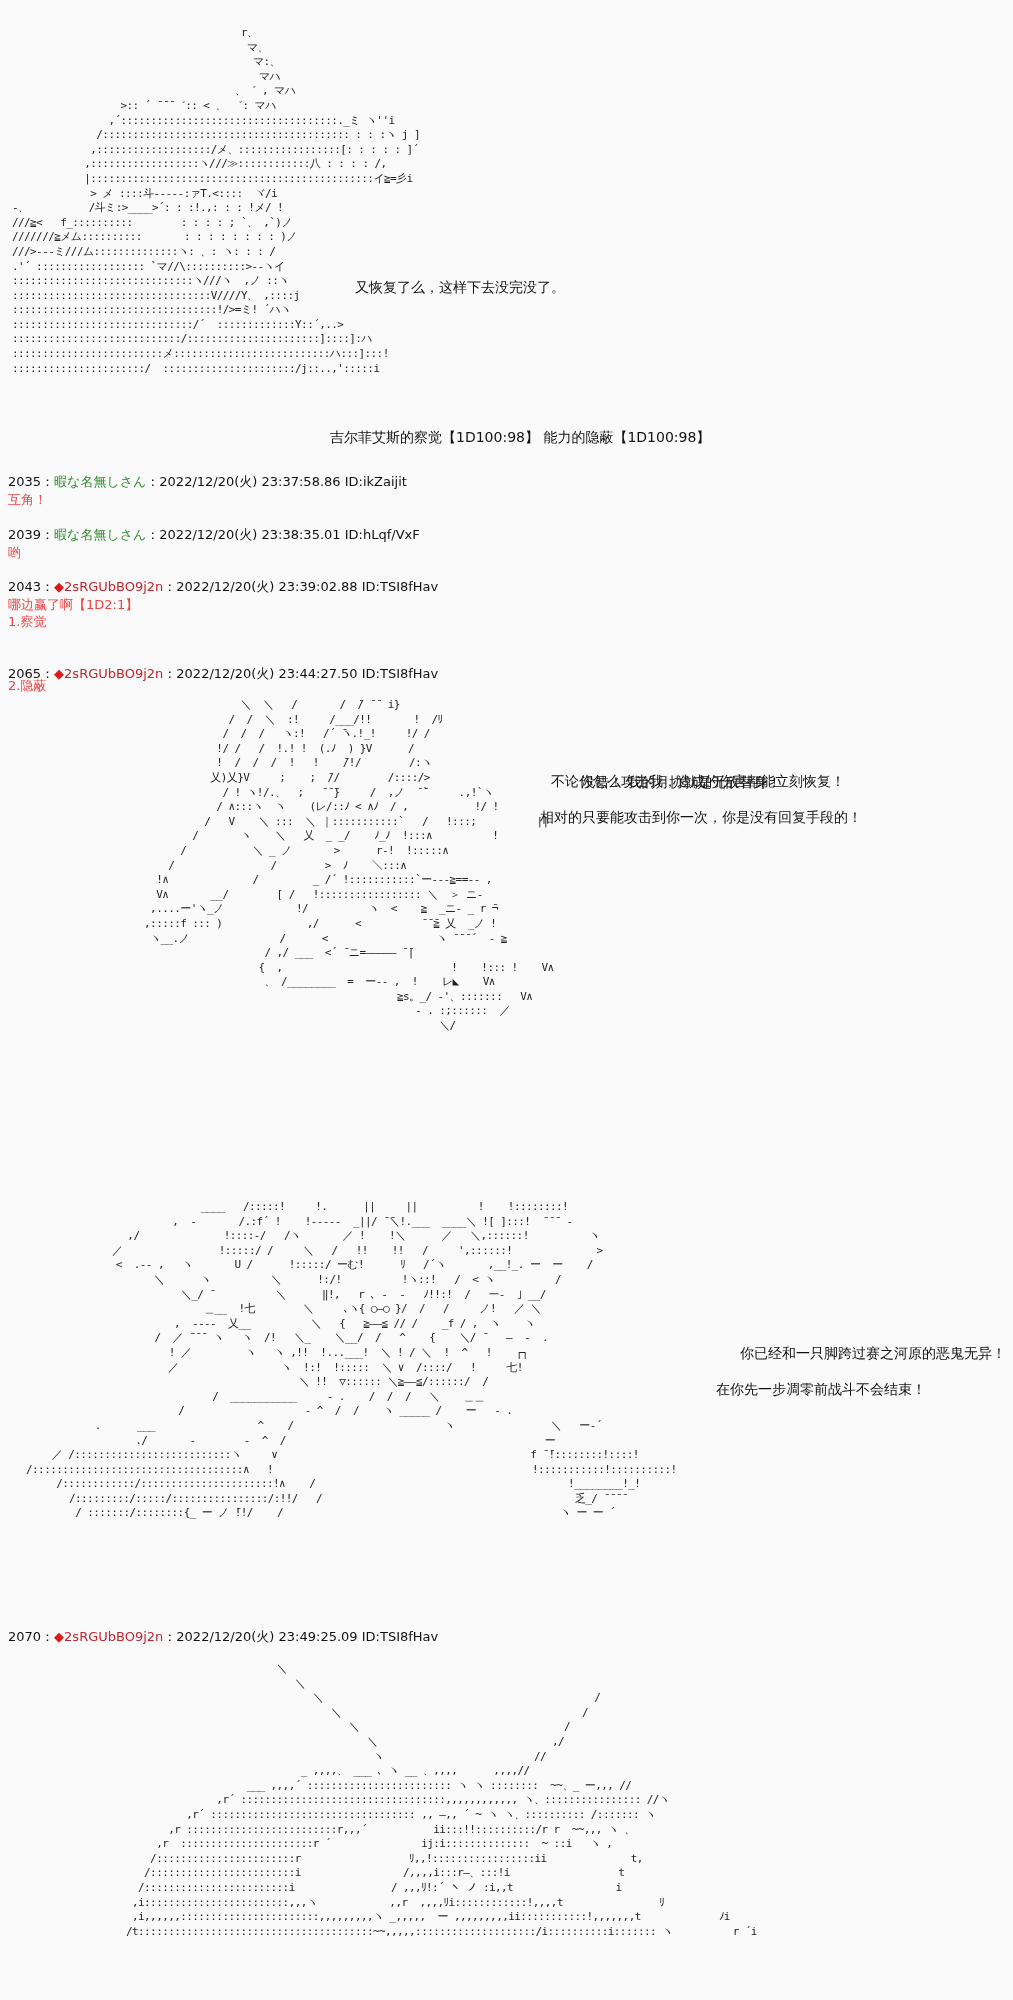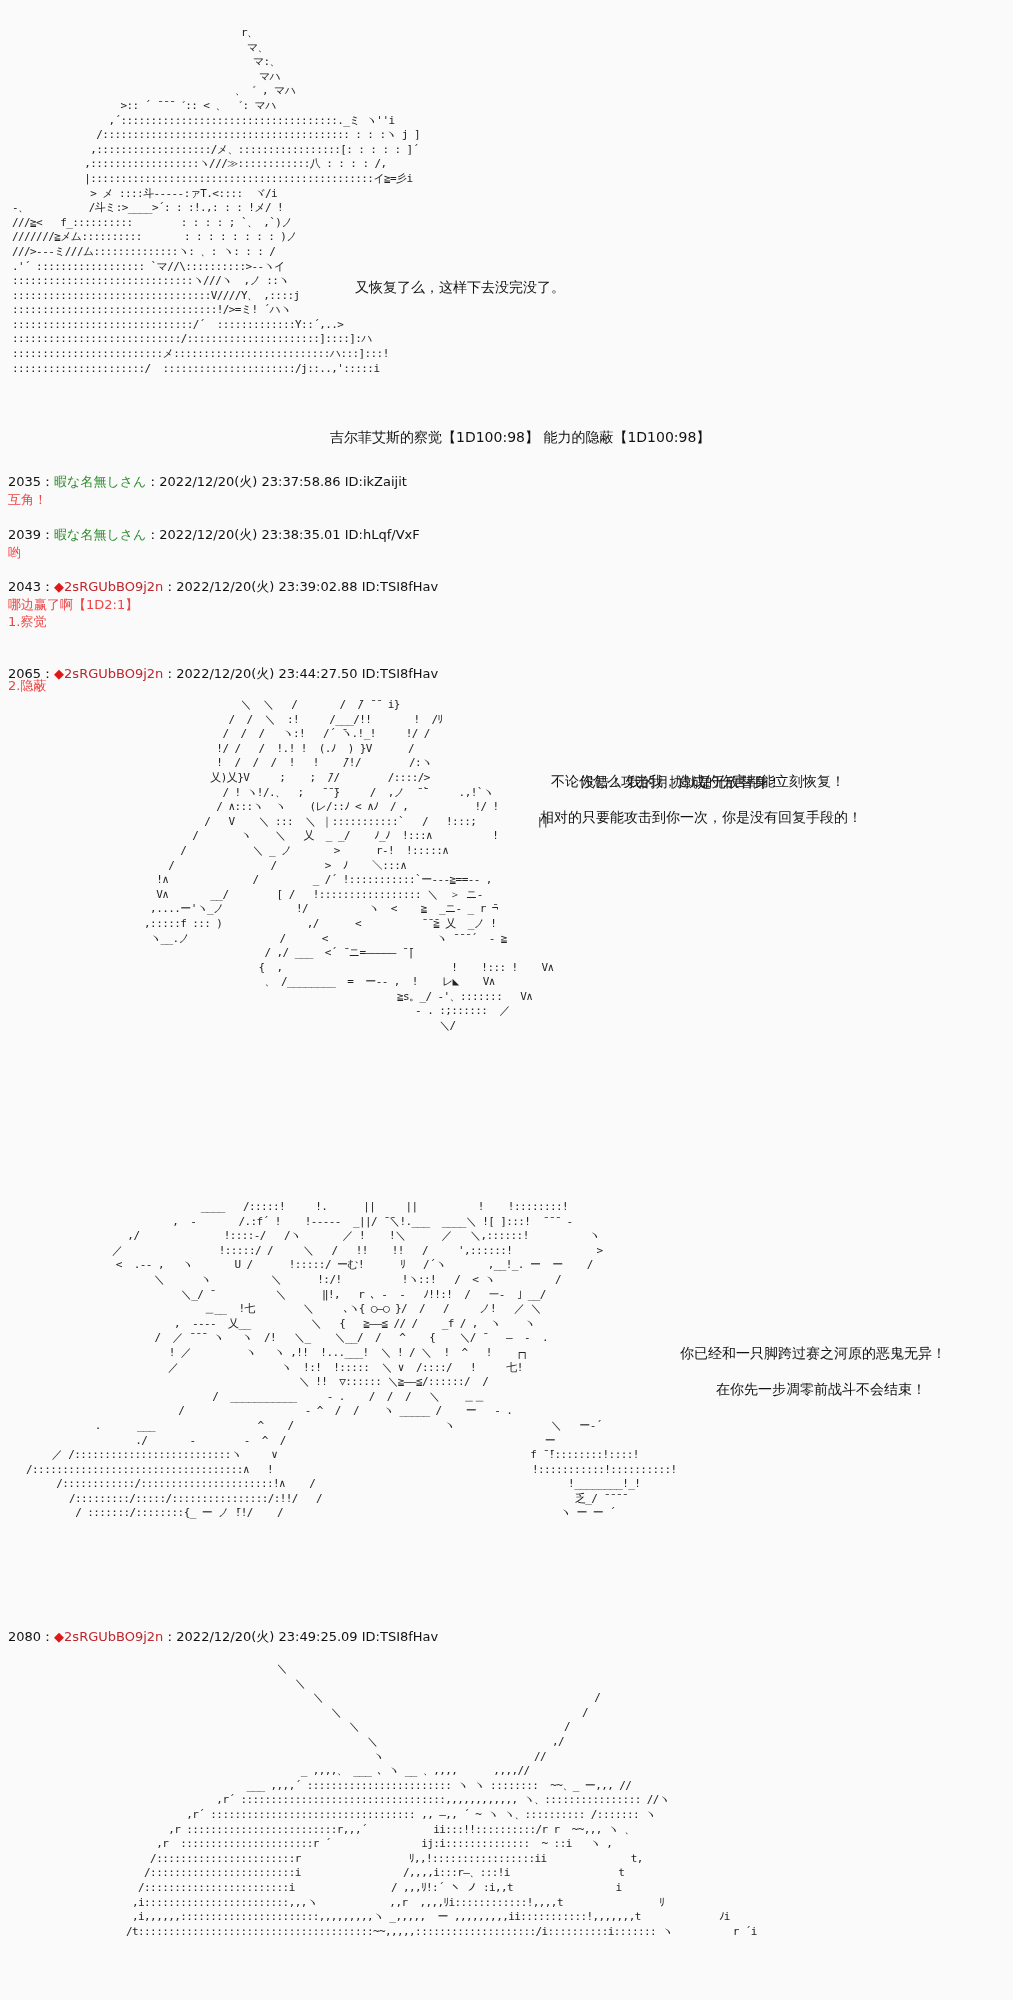--- a/index.html
+++ b/index.html
@@ -116,25 +116,25 @@
                    ＼ !!  ▽:::::: ＼≧――≦/::::::/  /  
   /  ___________     - .    /  /  /   ＼    ＿＿
  /                    - ^  /  /    ヽ _____ /    ー   - .
   .      ___                 ^    /                         ヽ                ＼   ー-´
   ./       -        -  ^  /                                           ー 
  ／ /::::::::::::::::::::::::::ヽ     ∨                                          f ̄ ̄!::::::::!::::!
    /:::::::::::::::::::::::::::::::::::∧   !                                           !:::::::::::!::::::::::!
   /::::::::::::/::::::::::::::::::::::!∧    /                                          !________!_!
  /:::::::::/:::::/::::::::::::::::/:!!/   /                                          乏_/ ̄ ̄ ̄ ̄
  / :::::::/::::::::{_ ー ノ ̄!!/    /                                              ヽ ー ー ´</pre>
-<div class="dlg" style="left:680px; top:1344px;text-align:right;">你已经和一只脚跨过赛之河原的恶鬼无异！</div>
+<div class="dlg" style="left:740px; top:1344px;text-align:right;">你已经和一只脚跨过赛之河原的恶鬼无异！</div>
 <div class="dlg" style="left:716px; top:1380px;">在你先一步凋零前战斗不会结束！</div>
 
 <div class="post-header" style="top:1628px;">
-  <span class="num">2080</span><span>：</span><span class="diamond">◆</span><span class="name-trip">2sRGUbBO9j2n</span><span>：</span><span>2022/12/20(火) 23:49:25.09</span> <span>ID:TSI8fHav</span>
+  <span class="num">2070</span><span>：</span><span class="diamond">◆</span><span class="name-trip">2sRGUbBO9j2n</span><span>：</span><span>2022/12/20(火) 23:49:25.09</span> <span>ID:TSI8fHav</span>
 </div>
 
 <pre class="aa" style="left:120px; top:1662px;">                          ＼
                              ＼
                                 ＼                                             /
                                    ＼                                        /
                                       ＼                                  /
                                          ＼                             ,/
                                           ヽ                         //
                               _ ,,,,、 ___ ､ ヽ __ 、,,,,      ,,,,//

